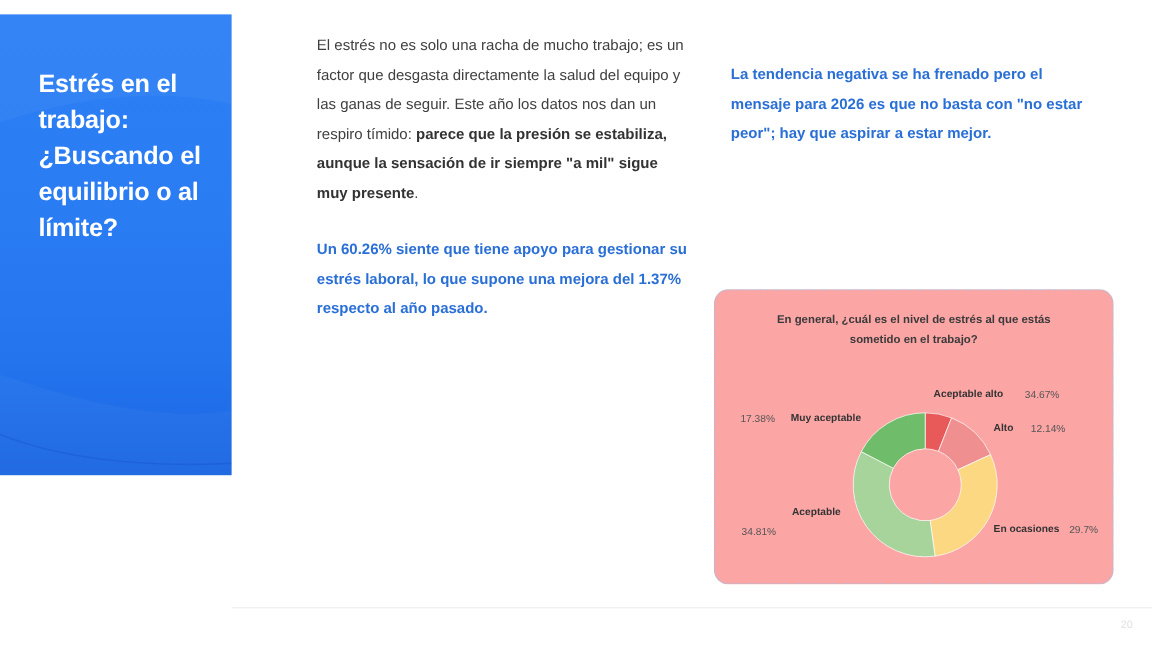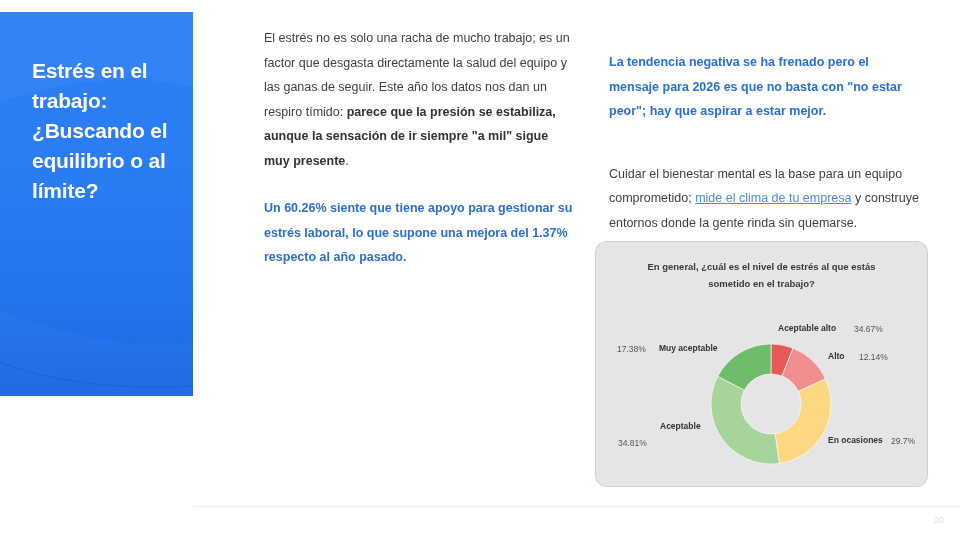--- a/index.html
+++ b/index.html
@@ -50,21 +50,21 @@
     content: ""; position: absolute; left: 3px; top: 2px; border-left: 3.5px solid transparent;
     border-right: 3.5px solid transparent; border-bottom: 4px solid #ffffff;
   }
   .arrow-icon::after {
     content: ""; position: absolute; left: 5.5px; top: 6px; width: 2px; height: 5px; background: #ffffff;
   }
   a.link { color: #4a8de0; text-decoration: underline; }
 
   .chart-card {
     position: absolute; left: 595px; top: 241px; width: 333px; height: 246px;
-    border: 1.5px dotted #9fc0e6; border-radius: 12px; background: #e5e5e5;
+    border: 1.5px dotted #9fc0e6; border-radius: 12px; background: #fca5a5;
   }
   .chart-title {
     position: absolute; left: 0; top: 16px; width: 100%; text-align: center;
     font-size: 9.5px; line-height: 17px; font-weight: 700; color: #3a3a3a; padding: 0 40px;
   }
   .chart-label { position: absolute; font-size: 8.5px; color: #333333; white-space: nowrap; font-weight: 700; }
   .chart-value { position: absolute; font-size: 8.5px; color: #555555; white-space: nowrap; }
   .donut { position: absolute; left: 114px; top: 101px; width: 122px; height: 122px; }
 </style>
 </head>
@@ -92,23 +92,20 @@
 
 <div class="col col-mid">
   <p>
     <span>El estrés no es solo una racha de mucho trabajo; es un factor que desgasta directamente la salud del equipo y las ganas de seguir. Este año los datos nos dan un respiro tímido: </span><b>parece que la presión se estabiliza, aunque la sensación de ir siempre "a mil" sigue muy presente</b><span>.</span>
   </p>
   <p class="highlight gap-lg">Un 60.26% siente que tiene apoyo para gestionar su estrés laboral, lo que supone una mejora del 1.37% respecto al año pasado.</p>
 </div>
 
 <div class="col col-right">
   <p class="highlight">La tendencia negativa se ha frenado pero el mensaje para 2026 es que no basta con "no estar peor"; hay que aspirar a estar mejor.</p>
-  <p class="gap-xl">
-    <span>Cuidar el bienestar mental es la base para un equipo comprometido; </span><a class="link">mide el clima de tu empresa</a><span> y construye entornos donde la gente rinda sin quemarse.</span>
-  </p>
 </div>
 
 <div class="chart-card">
   <div class="chart-title">En general, ¿cuál es el nivel de estrés al que estás sometido en el trabajo?</div>
 
   <svg class="donut" id="donut" viewBox="-61 -61 122 122">
       <path d="M3.67394039744206e-15 -60 A60 60 0 0 1 22.015255302911836 -55.81512818177176 L11.007627651455918 -27.90756409088588 A30 30 0 0 0 1.83697019872103e-15 -30 Z" fill="#e85a5a" stroke="#ffffff" stroke-width="0.6"></path>
       <path d="M22.015255302911836 -55.81512818177176 A60 60 0 0 1 54.47783427719041 -25.142903023855002 L27.238917138595205 -12.571451511927501 A30 30 0 0 0 11.007627651455918 -27.90756409088588 Z" fill="#ef8f8f" stroke="#ffffff" stroke-width="0.6"></path>
       <path d="M54.47783427719041 -25.142903023855002 A60 60 0 0 1 8.210588609228239 59.435563719796676 L4.1052943046141195 29.717781859898338 A30 30 0 0 0 27.238917138595205 -12.571451511927501 Z" fill="#fdd882" stroke="#ffffff" stroke-width="0.6"></path>
       <path d="M8.210588609228239 59.435563719796676 A60 60 0 0 1 -53.25047481651319 -27.64754838707936 L-26.625237408256595 -13.82377419353968 A30 30 0 0 0 4.1052943046141195 29.717781859898338 Z" fill="#a6d49b" stroke="#ffffff" stroke-width="0.6"></path>

